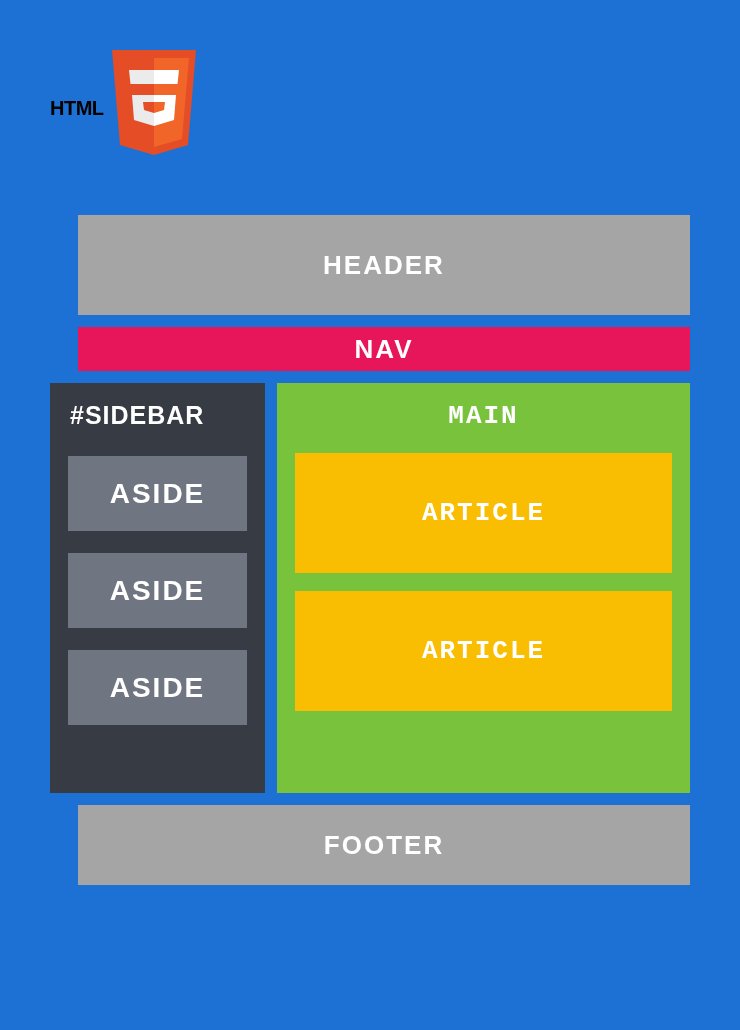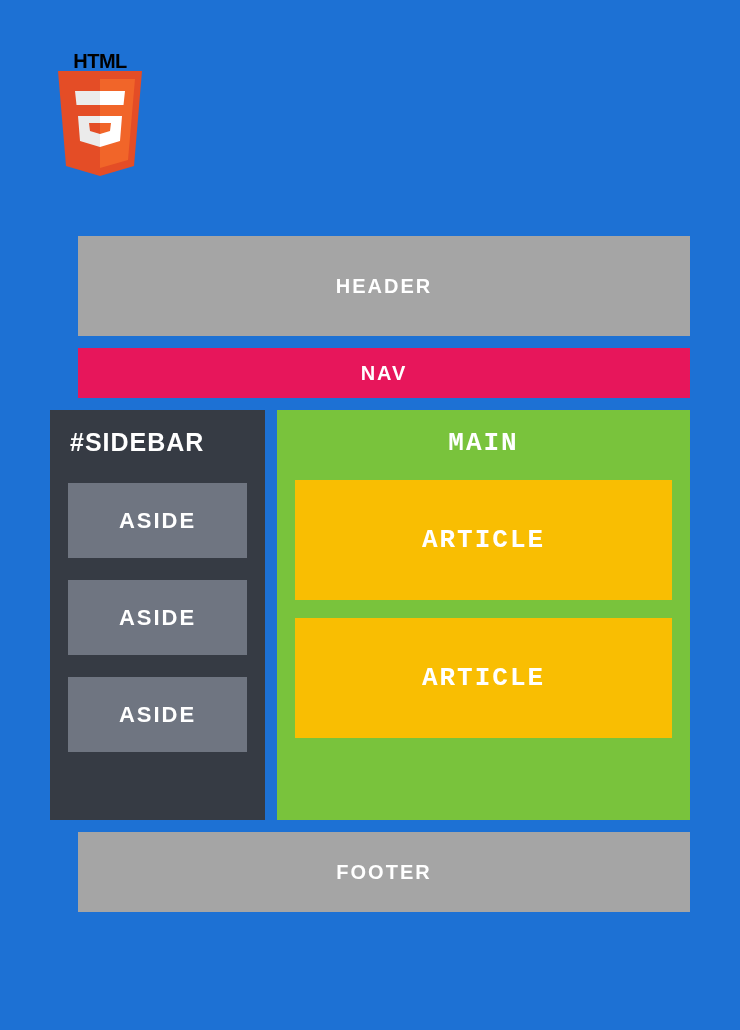--- a/index.html
+++ b/index.html
@@ -17,21 +17,21 @@
     }
     .title-row {
       display: flex;
       align-items: flex-start;
       gap: 30px;
       margin-bottom: 50px;
     }
     .logo-wrap {
       flex-shrink: 0;
       display: flex;
-      flex-direction: column;
+      flex-direction: row;
       align-items: center;
     }
     .logo-top {
       font-family: Arial, sans-serif;
       font-weight: 900;
       font-size: 20px;
       letter-spacing: -0.5px;
       color: #000;
       margin-bottom: -2px;
     }
@@ -49,32 +49,32 @@
     .diagram-area {
       display: flex;
       flex-direction: column;
       gap: 12px;
     }
     .block {
       display: flex;
       align-items: center;
       justify-content: center;
       color: #fff;
-      font-size: 20px;
+      font-size: 26px;
       font-weight: 600;
       letter-spacing: 2px;
       margin-left: 28px;
     }
     .header-block {
       background: #a5a5a5;
       height: 100px;
     }
     .nav-block {
       background: #e7165b;
-      height: 50px;
+      height: 44px;
     }
     .middle-row {
       display: flex;
       gap: 12px;
       height: 410px;
     }
     .sidebar-col {
       background: #363b44;
       width: 215px;
       display: flex;
@@ -92,21 +92,21 @@
       padding-left: 2px;
     }
     .aside-block {
       background: #6f7581;
       height: 75px;
       margin-bottom: 14px;
       display: flex;
       align-items: center;
       justify-content: center;
       color: #fff;
-      font-size: 22px;
+      font-size: 28px;
       font-weight: 600;
       letter-spacing: 2px;
     }
     .aside-block:last-child {
       margin-bottom: 0;
     }
     .main-col {
       background: #79c33c;
       flex: 1;
       display: flex;

